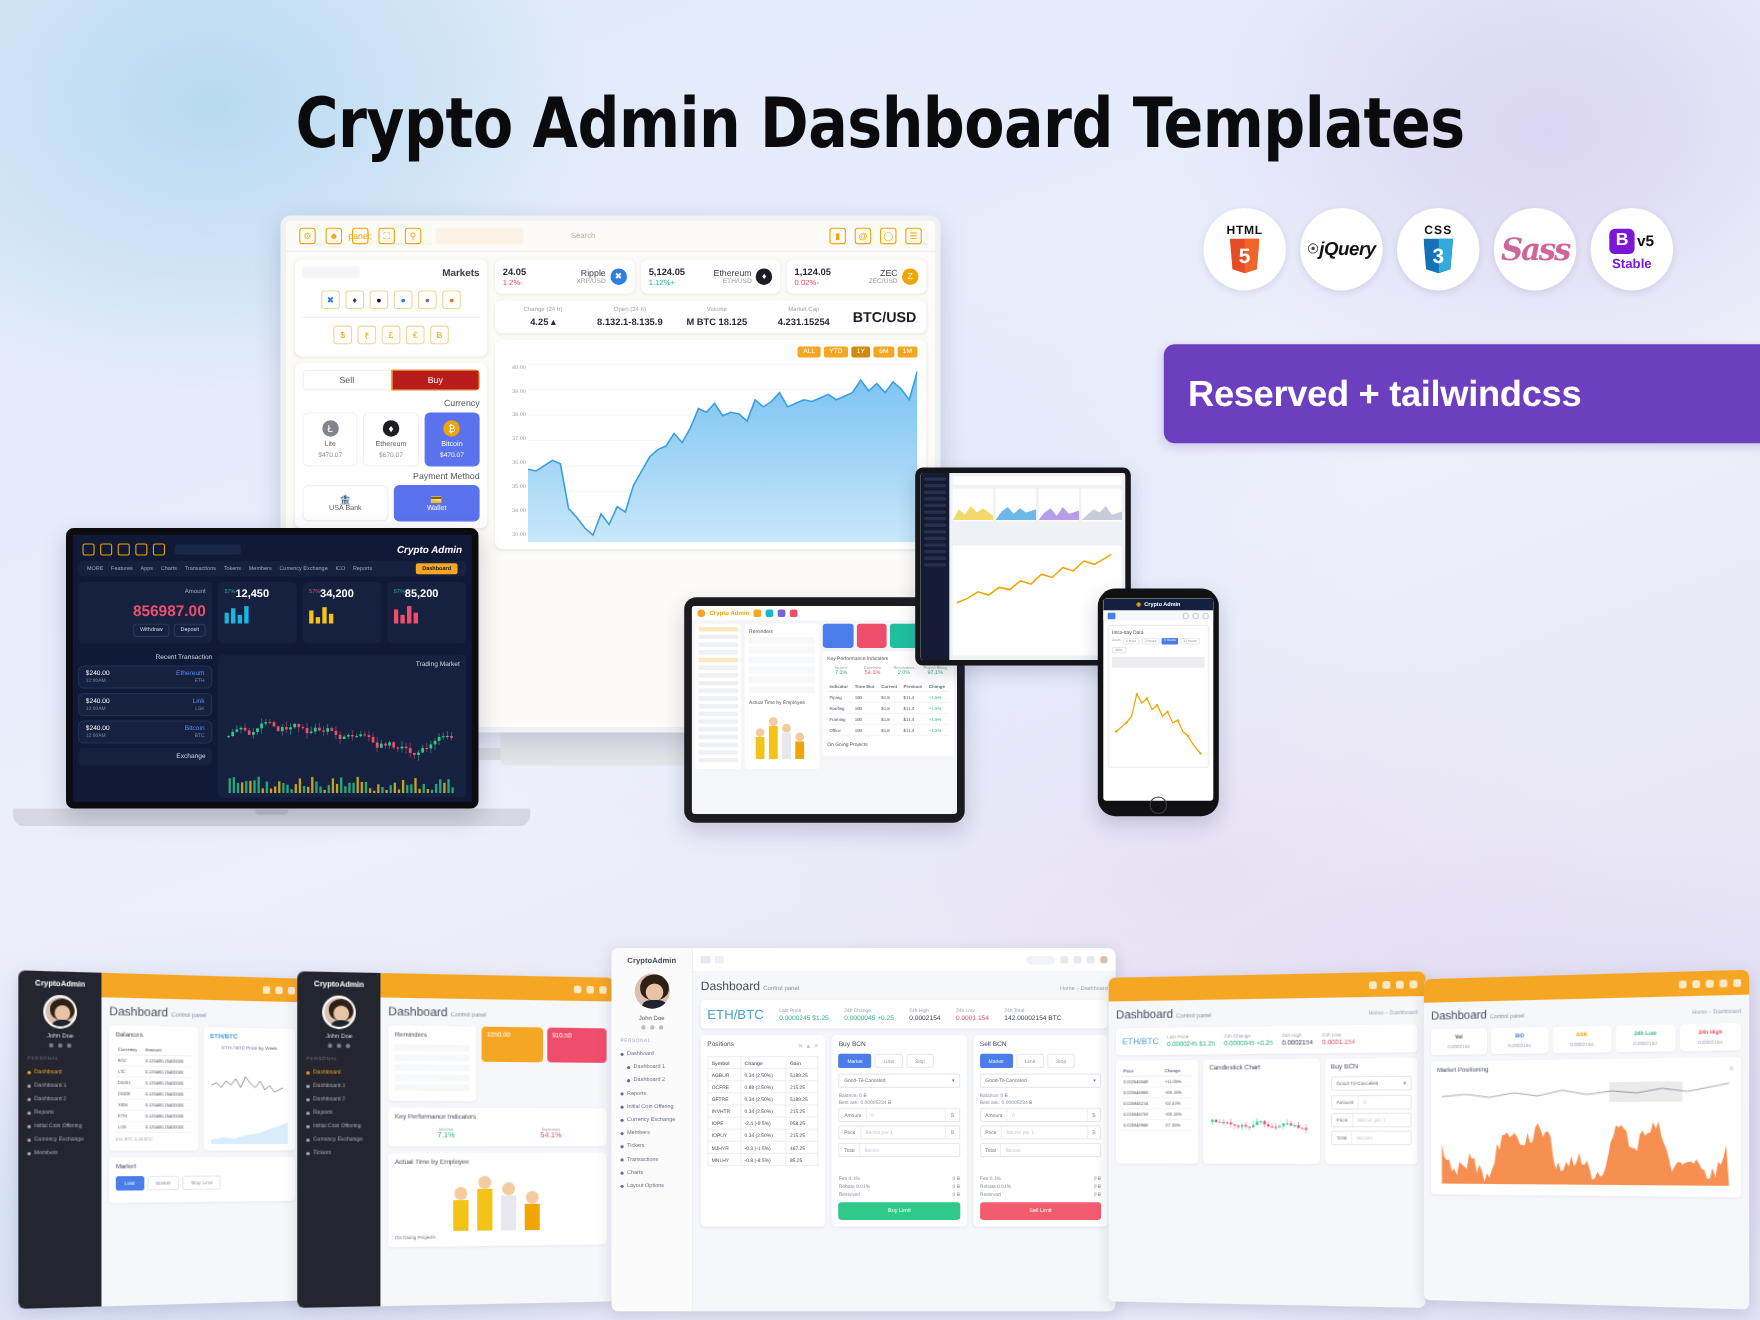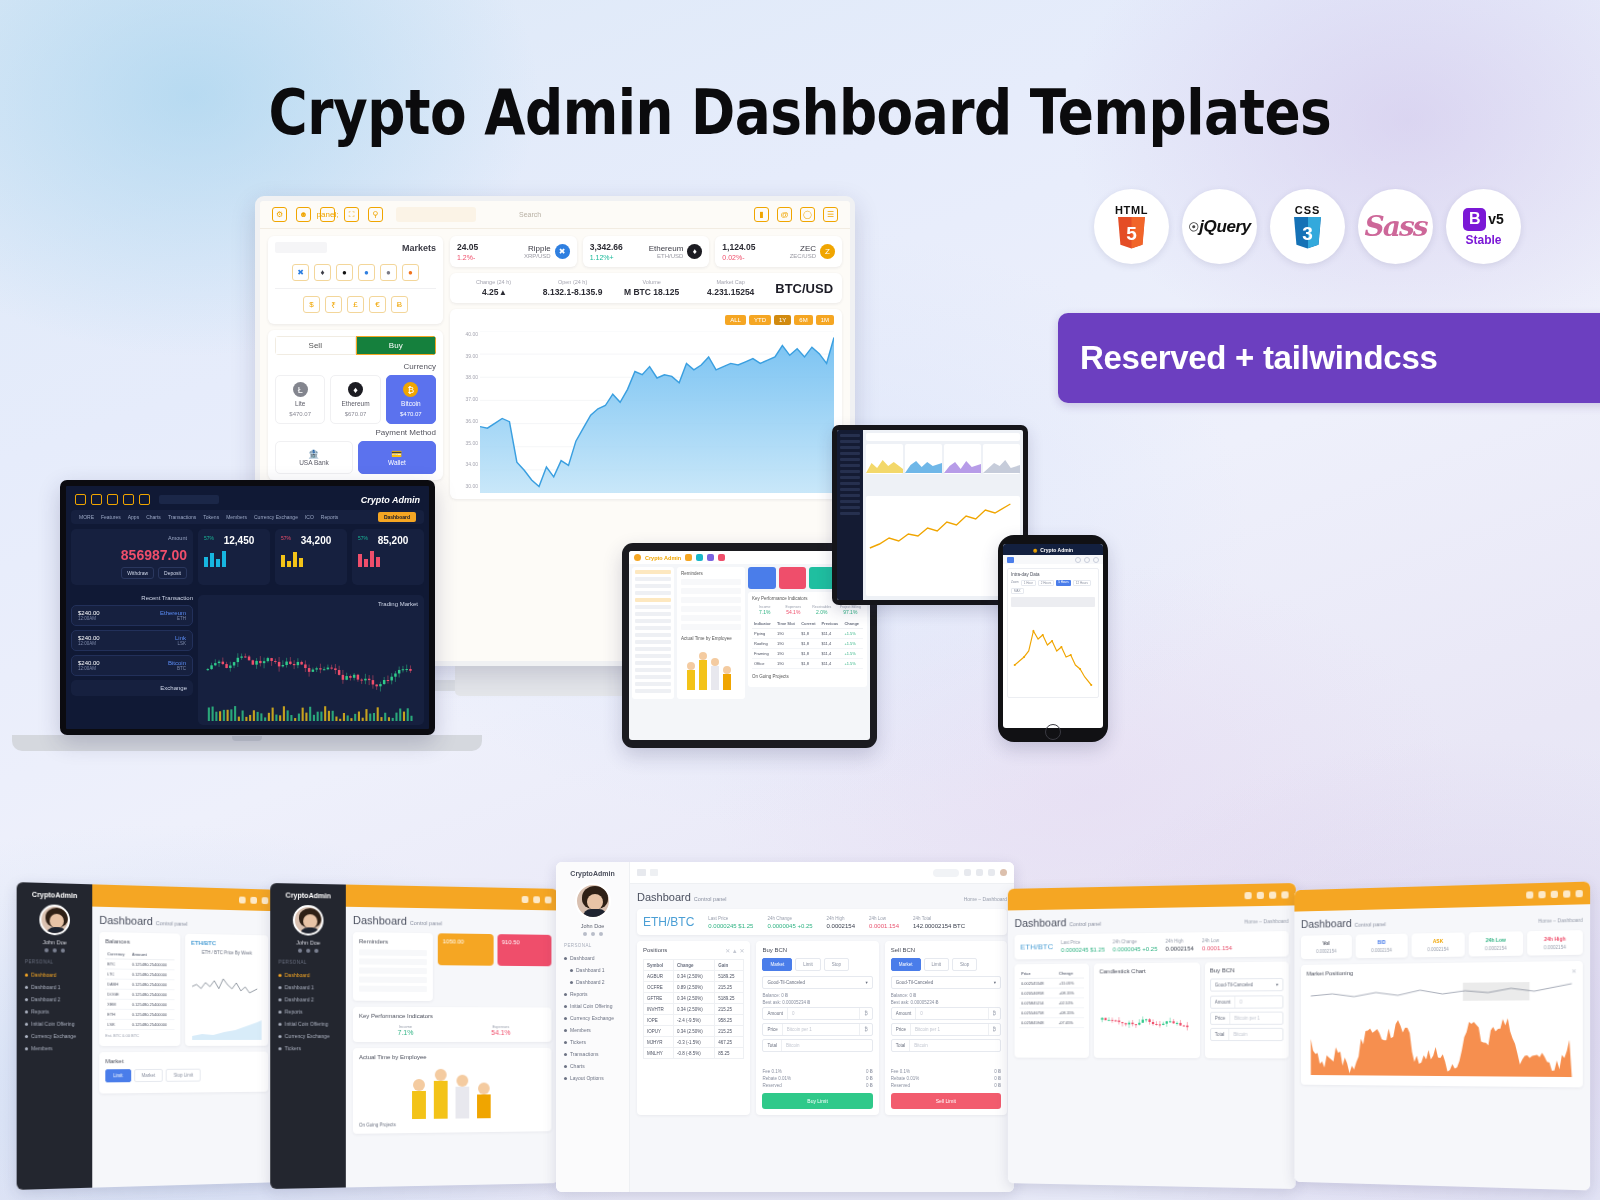--- a/index.html
+++ b/index.html
@@ -76,21 +76,21 @@
   .mcard{background:#fff;border-radius:6px;box-shadow:0 1px 3px rgba(50,50,80,.09);margin-bottom:6px;padding:6px 7px}
   .mk-head{display:flex;justify-content:space-between;align-items:center;margin-bottom:6px}
   .mk-search{width:52px;height:11px;background:#f5f5f7;border-radius:2px}
   .mk-title{font-size:9px;color:#3b3b45;font-weight:700}
   .coinrow{display:flex;gap:5px;justify-content:center;padding:5px 0}
   .cbtn{width:17px;height:17px;border:1px solid #f3d69a;border-radius:3px;display:flex;align-items:center;
     justify-content:center;font-size:8px}
   .divl{height:1px;background:#f0f0f2;margin:2px 0}
   .tabs2{display:flex;border-radius:4px;overflow:hidden;margin-bottom:7px}
   .tab2{flex:1;text-align:center;font-size:8px;padding:4px 0;background:#fff;color:#555;border:1px solid #f1ece2}
-  .tab2.on{background:#15803d;color:#fff;border-color:#f5a623}
+  .tab2.on{background:#b91c1c;color:#fff;border-color:#f5a623}
   .lbl-r{text-align:right;font-size:8px;color:#55555f;margin:4px 0}
   .ccards{display:flex;gap:5px}
   .ccard{flex:1;background:#fff;border:1px solid #f0f0f2;border-radius:5px;padding:6px 2px;text-align:center}
   .ccard.on{background:#5b72ee;border-color:#5b72ee;color:#fff}
   .cico{width:15px;height:15px;border-radius:50%;margin:0 auto 3px;display:flex;align-items:center;
     justify-content:center;font-size:9px;color:#fff}
   .cname{font-size:6.5px;color:#5b5b66}
   .ccard.on .cname,.ccard.on .cprice{color:#fff}
   .cprice{font-size:6px;color:#8a8a95;margin-top:4px}
   .pmcards{display:flex;gap:5px;margin-top:4px}
@@ -139,21 +139,21 @@
     padding:0 8px;margin-bottom:5px}
   .lnav span{font-size:5px;color:#9aa6c4}
   .lnav .act{background:#f5a623;color:#10162c;border-radius:2px;padding:2px 6px;margin-left:auto;font-weight:700}
   .lgrid{display:flex;gap:5px}
   .lcard{background:#16203f;border-radius:5px;padding:6px}
   .lbig{width:122px}
   .lamt{font-size:14px;color:#ef4e6b;font-weight:700;text-align:right;margin:6px 0 4px}
   .lamtlbl{font-size:5.5px;color:#9aa6c4;text-align:right}
   .lbtns{display:flex;gap:4px;justify-content:flex-end}
   .lbtn{font-size:5px;color:#cfd6e8;border:1px solid #2a375e;border-radius:3px;padding:2px 5px}
-  .lstat{flex:1;background:#16203f;border-radius:5px;padding:6px;text-align:center}
+  .lstat{flex:1;background:#16203f;border-radius:5px;padding:6px;text-align:left}
   .lstat .n{font-size:10px;color:#fff;font-weight:700}
   .lstat .p{font-size:5px;float:left}
   .ltrade{background:#16203f;border-radius:5px;margin-top:5px;padding:6px;height:130px;position:relative}
   .ltitle{font-size:6px;color:#cfd6e8;text-align:right}
   .lrecent{font-size:6px;color:#cfd6e8;text-align:right;margin:5px 0 4px}
   .trow{background:#16203f;border:1px solid #22305a;border-radius:5px;padding:4px 6px;margin-bottom:4px;
     display:flex;justify-content:space-between;align-items:center}
   .trow .a{font-size:6px;color:#fff}
   .trow .t{font-size:4.5px;color:#7e8aab}
   .trow .c{font-size:6px;color:#5b8cf5;text-align:right}
@@ -407,21 +407,21 @@
               <div class="tk-r">
                 <div>
                   <div class="tkn">Ripple</div>
                   <div class="tks">XRP/USD</div>
                 </div>
                 <div class="tkico" style="background:#2f7fe0">✖</div>
               </div>
             </div>
             <div class="tick">
               <div class="tk-l">
-                <div class="tkv">3,342.66</div>
+                <div class="tkv">5,124.05</div>
                 <div class="tkp up">1.12%+</div>
               </div>
               <div class="tk-r">
                 <div>
                   <div class="tkn">Ethereum</div>
                   <div class="tks">ETH/USD</div>
                 </div>
                 <div class="tkico" style="background:#1c1c22">♦</div>
               </div>
             </div>

